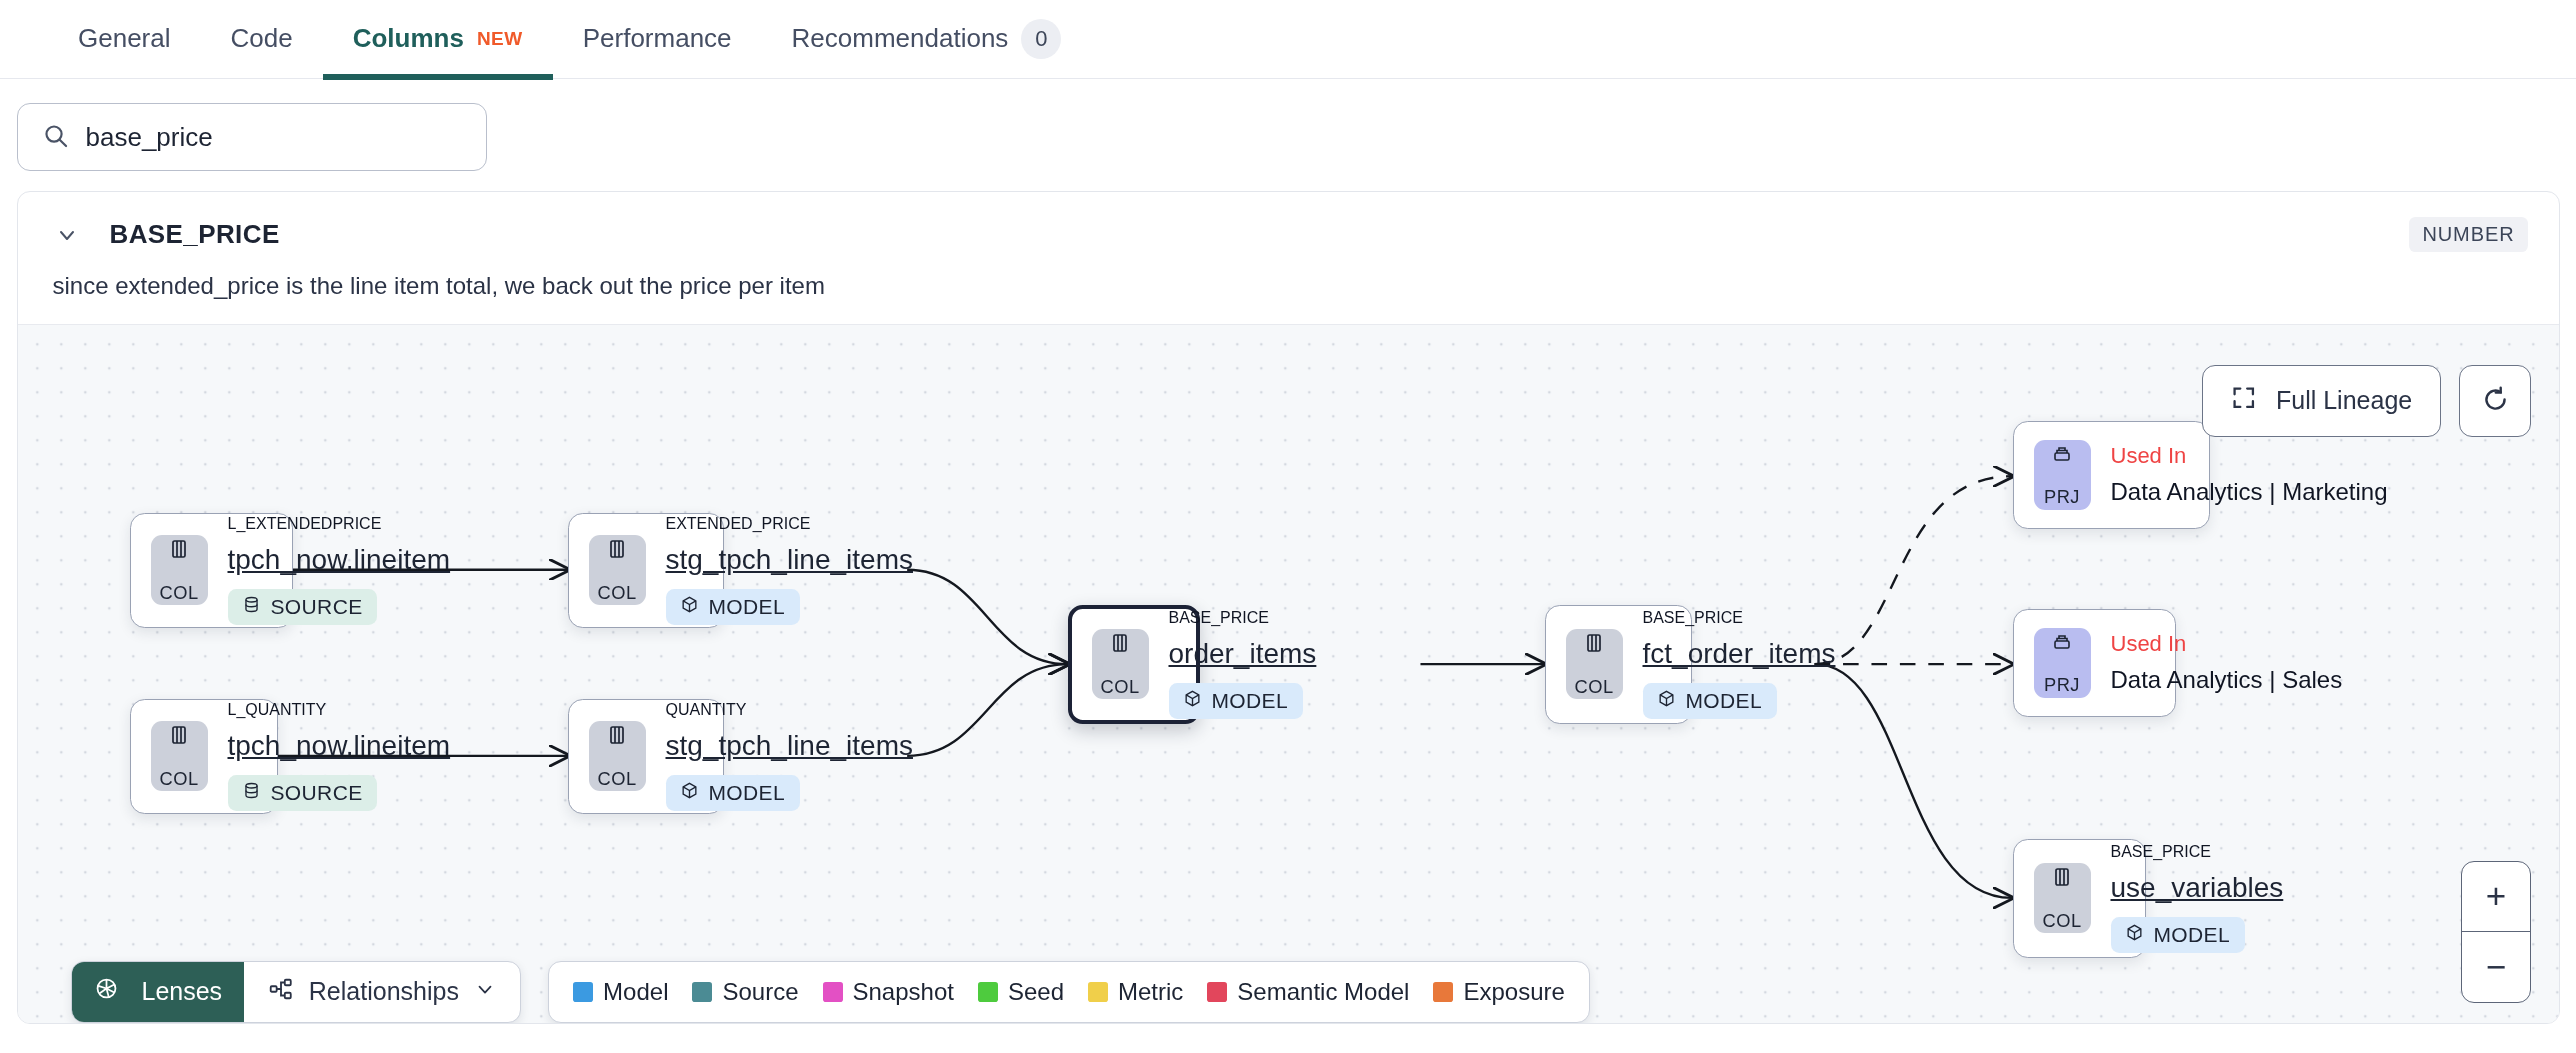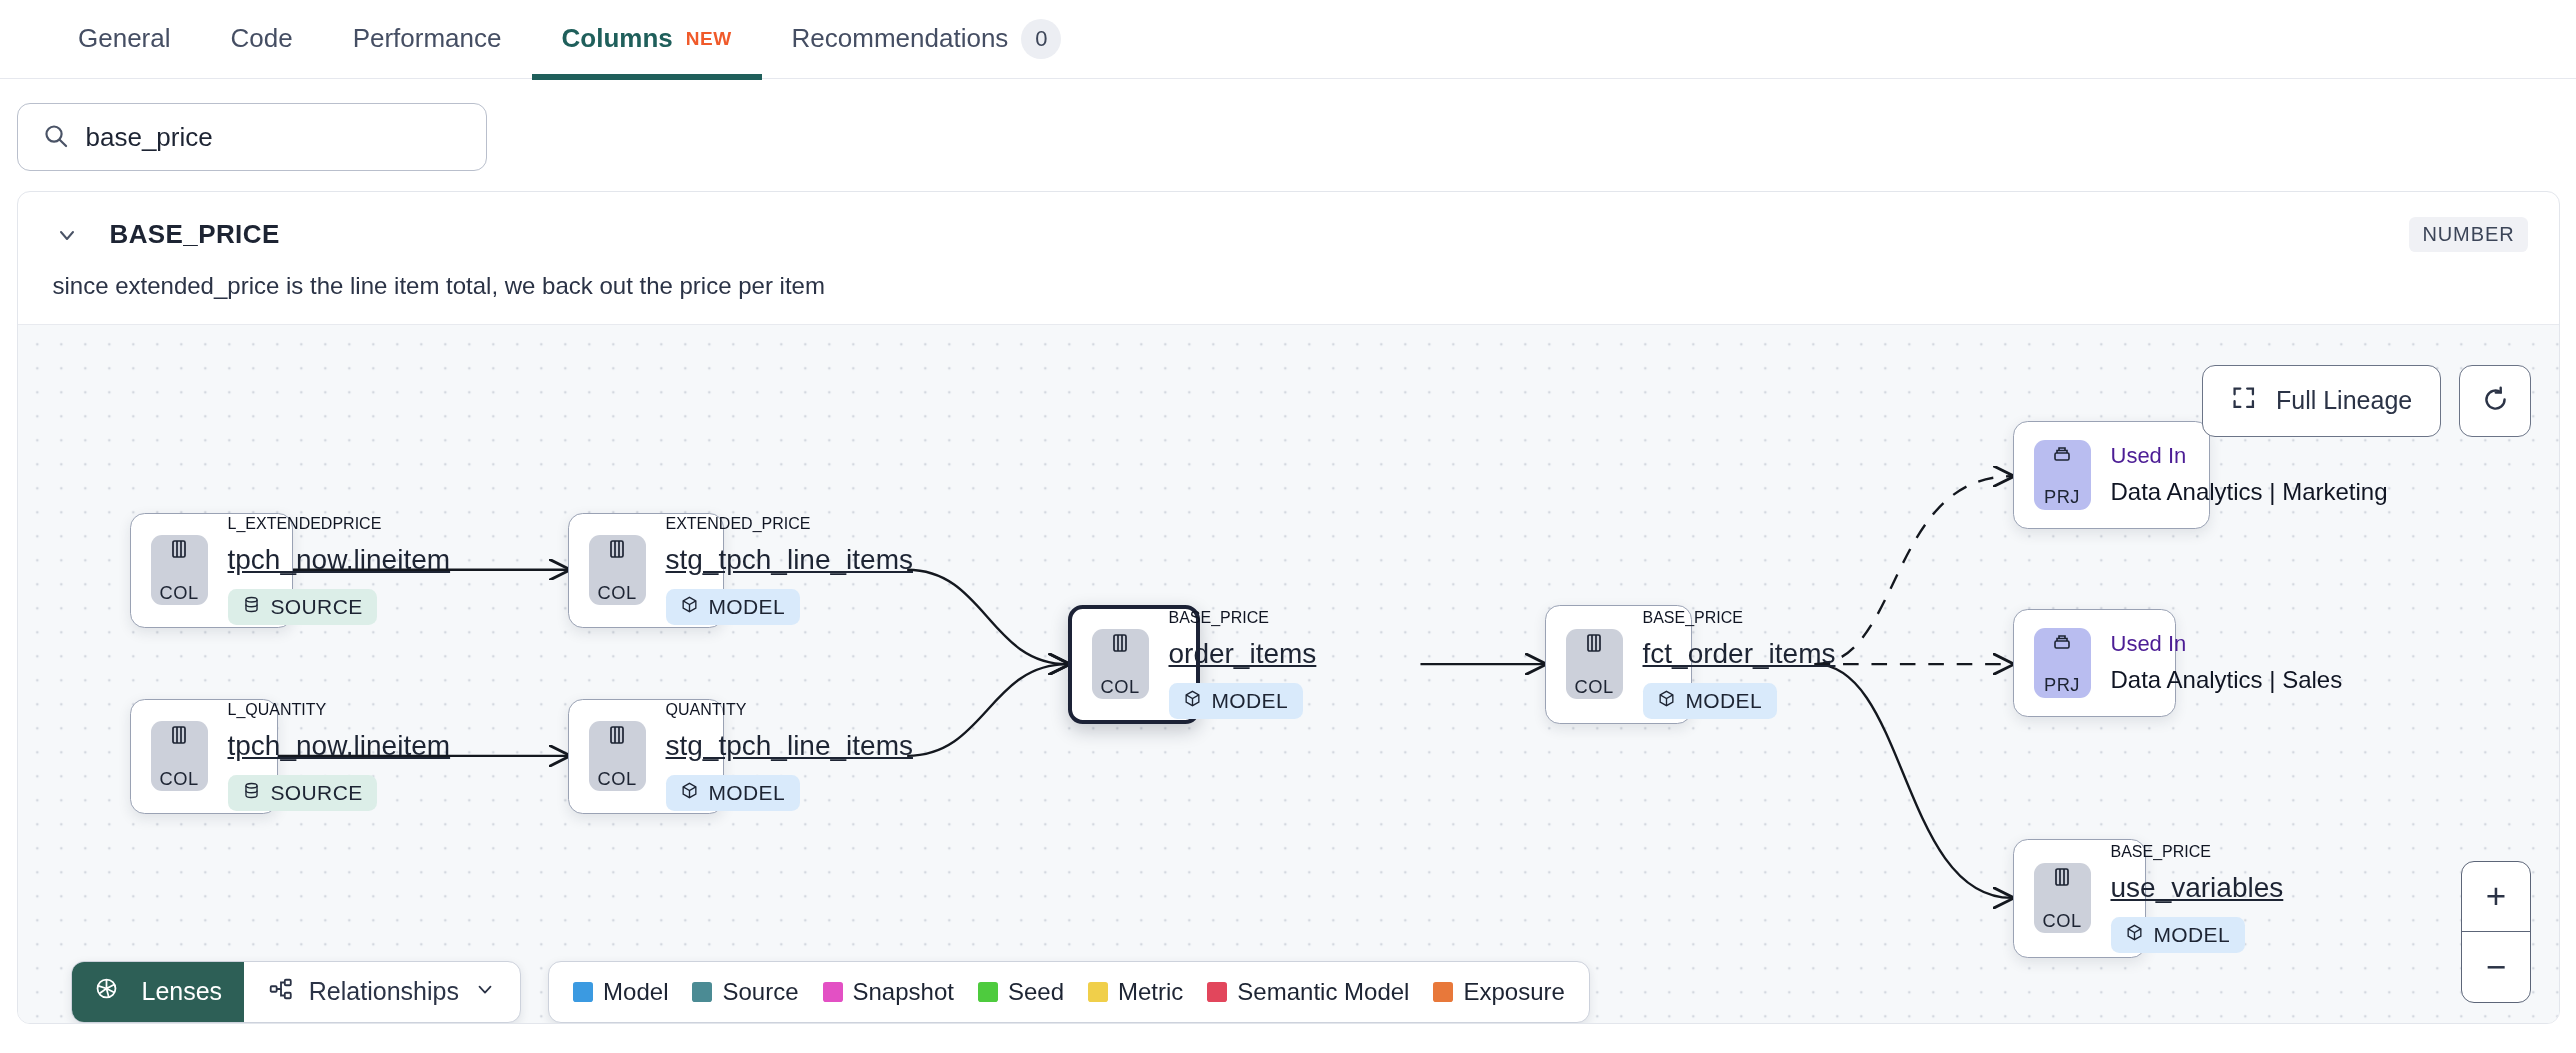--- a/index.html
+++ b/index.html
@@ -181,21 +181,21 @@
     display: inline-flex;
     align-items: center;
     gap: 9.2px;
     padding: 6.4px 14.7px;
     border-radius: 8.3px;
     font-size: 21px;
     letter-spacing: 0.4px;
   }
   .node-kind.model  { background: #d9eafb; }
   .node-kind.source { background: #dceee8; }
-  .node-usedin-top { font-size: 22px; color: #4c1d95; }
+  .node-usedin-top { font-size: 22px; color: #ef4444; }
   .node-usedin-main { font-size: 24px; color: #101523; margin-top: 9.2px; white-space: nowrap; }
 
   
   .ctl-topright {
     position: absolute;
     top: 40px; right: 27.5px;
     display: flex;
     gap: 18.3px;
     padding-left: 43px;
   }
@@ -286,26 +286,26 @@
 </head>
 <body>
 
 <div class="tabbar">
   <div class="tab">
     <span>General</span>
   </div>
   <div class="tab">
     <span>Code</span>
   </div>
-  <div class="tab">
-    <span>Performance</span>
-  </div>
   <div class="tab active">
     <span>Columns</span>
     <span class="tab-new">NEW</span>
+  </div>
+  <div class="tab">
+    <span>Performance</span>
   </div>
   <div class="tab">
     <span>Recommendations</span>
     <span class="tab-count">0</span>
   </div>
 </div>
 
 <div class="searchwrap">
   <div class="searchbox">
     <span>

